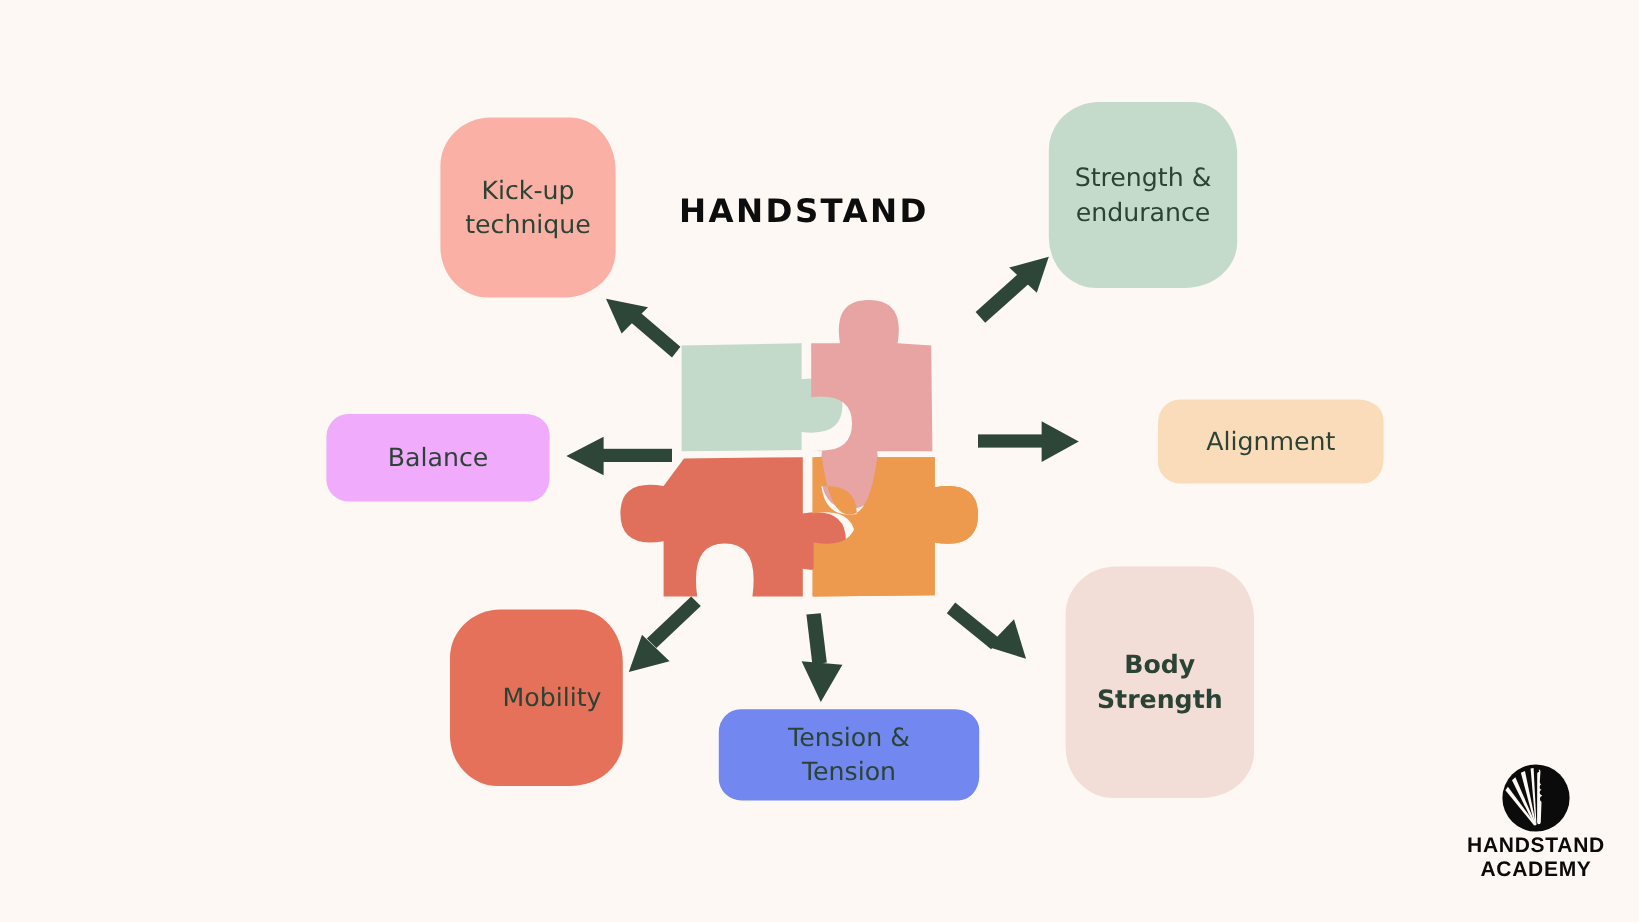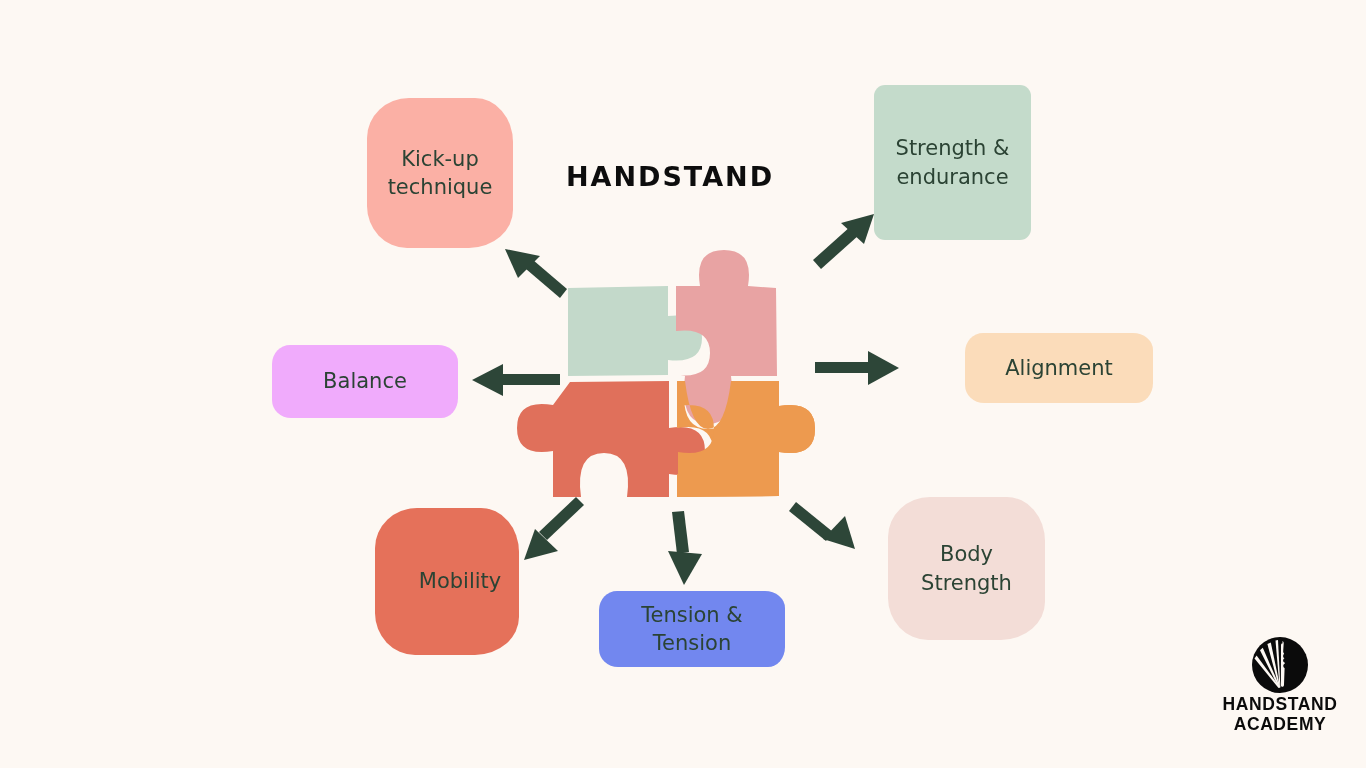--- a/index.html
+++ b/index.html
@@ -56,22 +56,22 @@
   .label-box span { display: block; }
   .rr-pill   { border-radius: 18px 20px 17px 19px / 19px 17px 20px 18px; }
   .rr-blob   { border-radius: 42px 38px 44px 40px / 40px 44px 38px 42px; }
 
   
   #box-kickup    { left: 367px;  top: 98px;  width: 146px; height: 150px; }
   #box-strength  { left: 874px;  top: 85px;  width: 157px; height: 155px; }
   #box-balance   { left: 272px;  top: 345px; width: 186px; height: 73px;  }
   #box-alignment { left: 920px;  top: 333px; width: 188px; height: 70px; margin-left: 45px;  }
   #box-mobility  { left: 375px;  top: 508px; width: 144px; height: 147px; padding-left: 36px; }
-  #box-tension   { left: 599px;  top: 591px; width: 186px; height: 76px;  }
-  #box-body      { left: 888px;  top: 497px; width: 157px; height: 143px; }
+  #box-tension   { left: 599px;  top: 591px; width: 217px; height: 76px;  }
+  #box-body      { left: 888px;  top: 472px; width: 157px; height: 193px; font-weight: bold; }
 
   
   #art {
     position: absolute;
     left: 0;
     top: 0;
     width: 1366px;
     height: 768px;
     pointer-events: none;
   }
@@ -227,21 +227,21 @@
     <span class="title-line">HANDSTAND</span>
   </div>
 
   <div id="box-kickup" class="label-box rr-blob" style="background:#fbb0a5;">
     <div>
       <span>Kick-up</span>
       <span>technique</span>
     </div>
   </div>
 
-  <div id="box-strength" class="label-box rr-blob" style="background:#c4dbcb;border-radius:11px;">
+  <div id="box-strength" class="label-box rr-blob" style="background:#c4dbcb;">
     <div>
       <span>Strength &amp;</span>
       <span>endurance</span>
     </div>
   </div>
 
   <div id="box-balance" class="label-box rr-pill" style="background:#f0abfc;">
     <span>Balance</span>
   </div>
 

